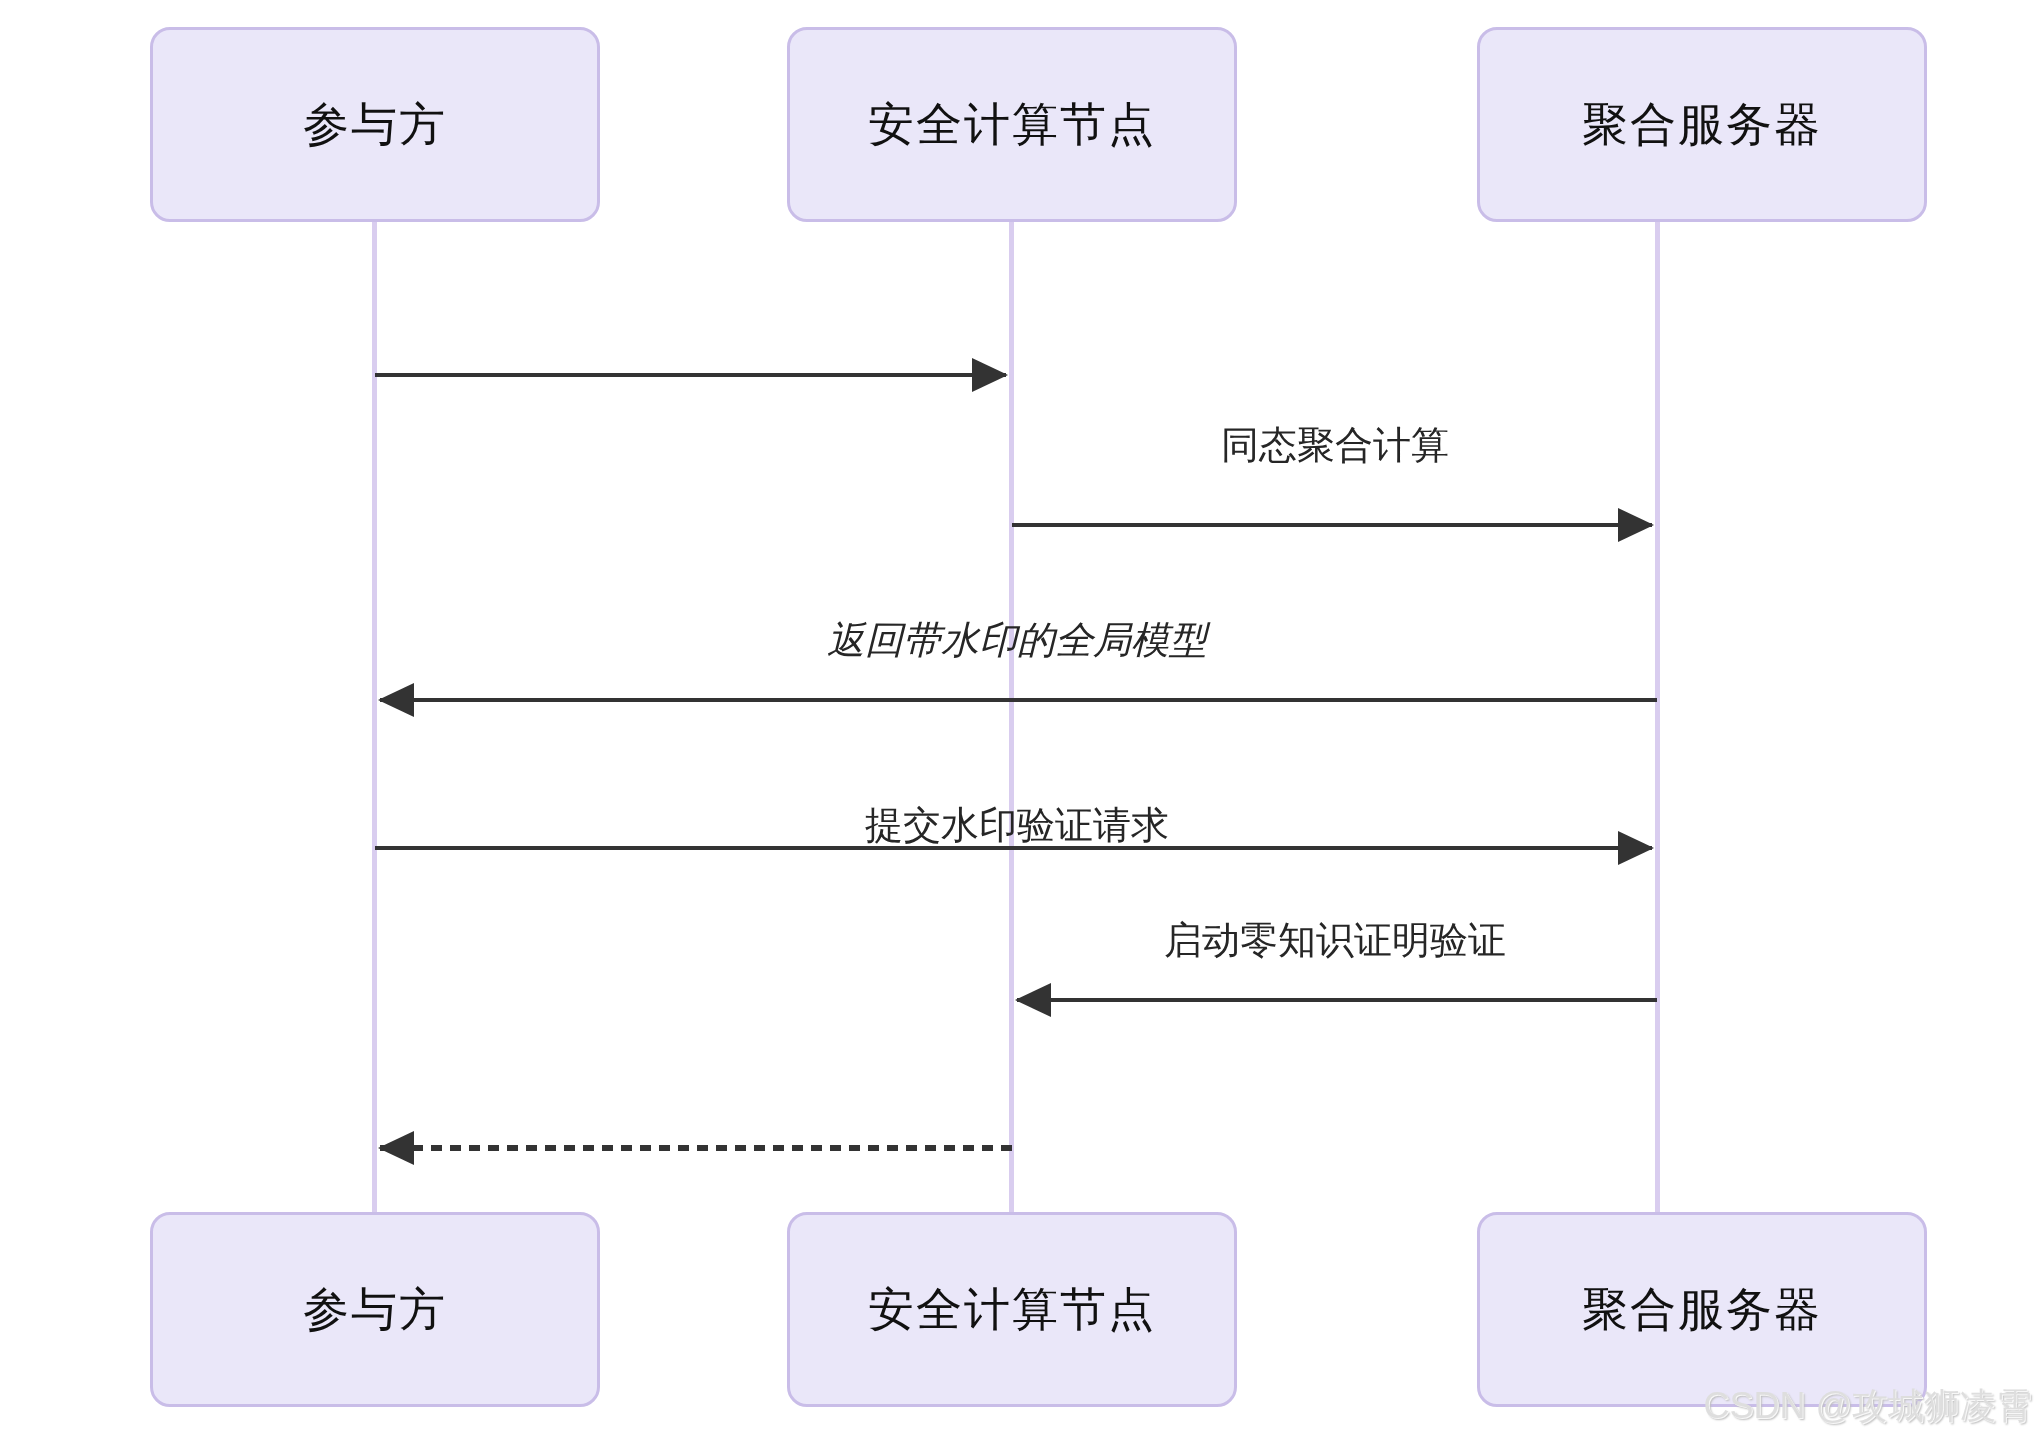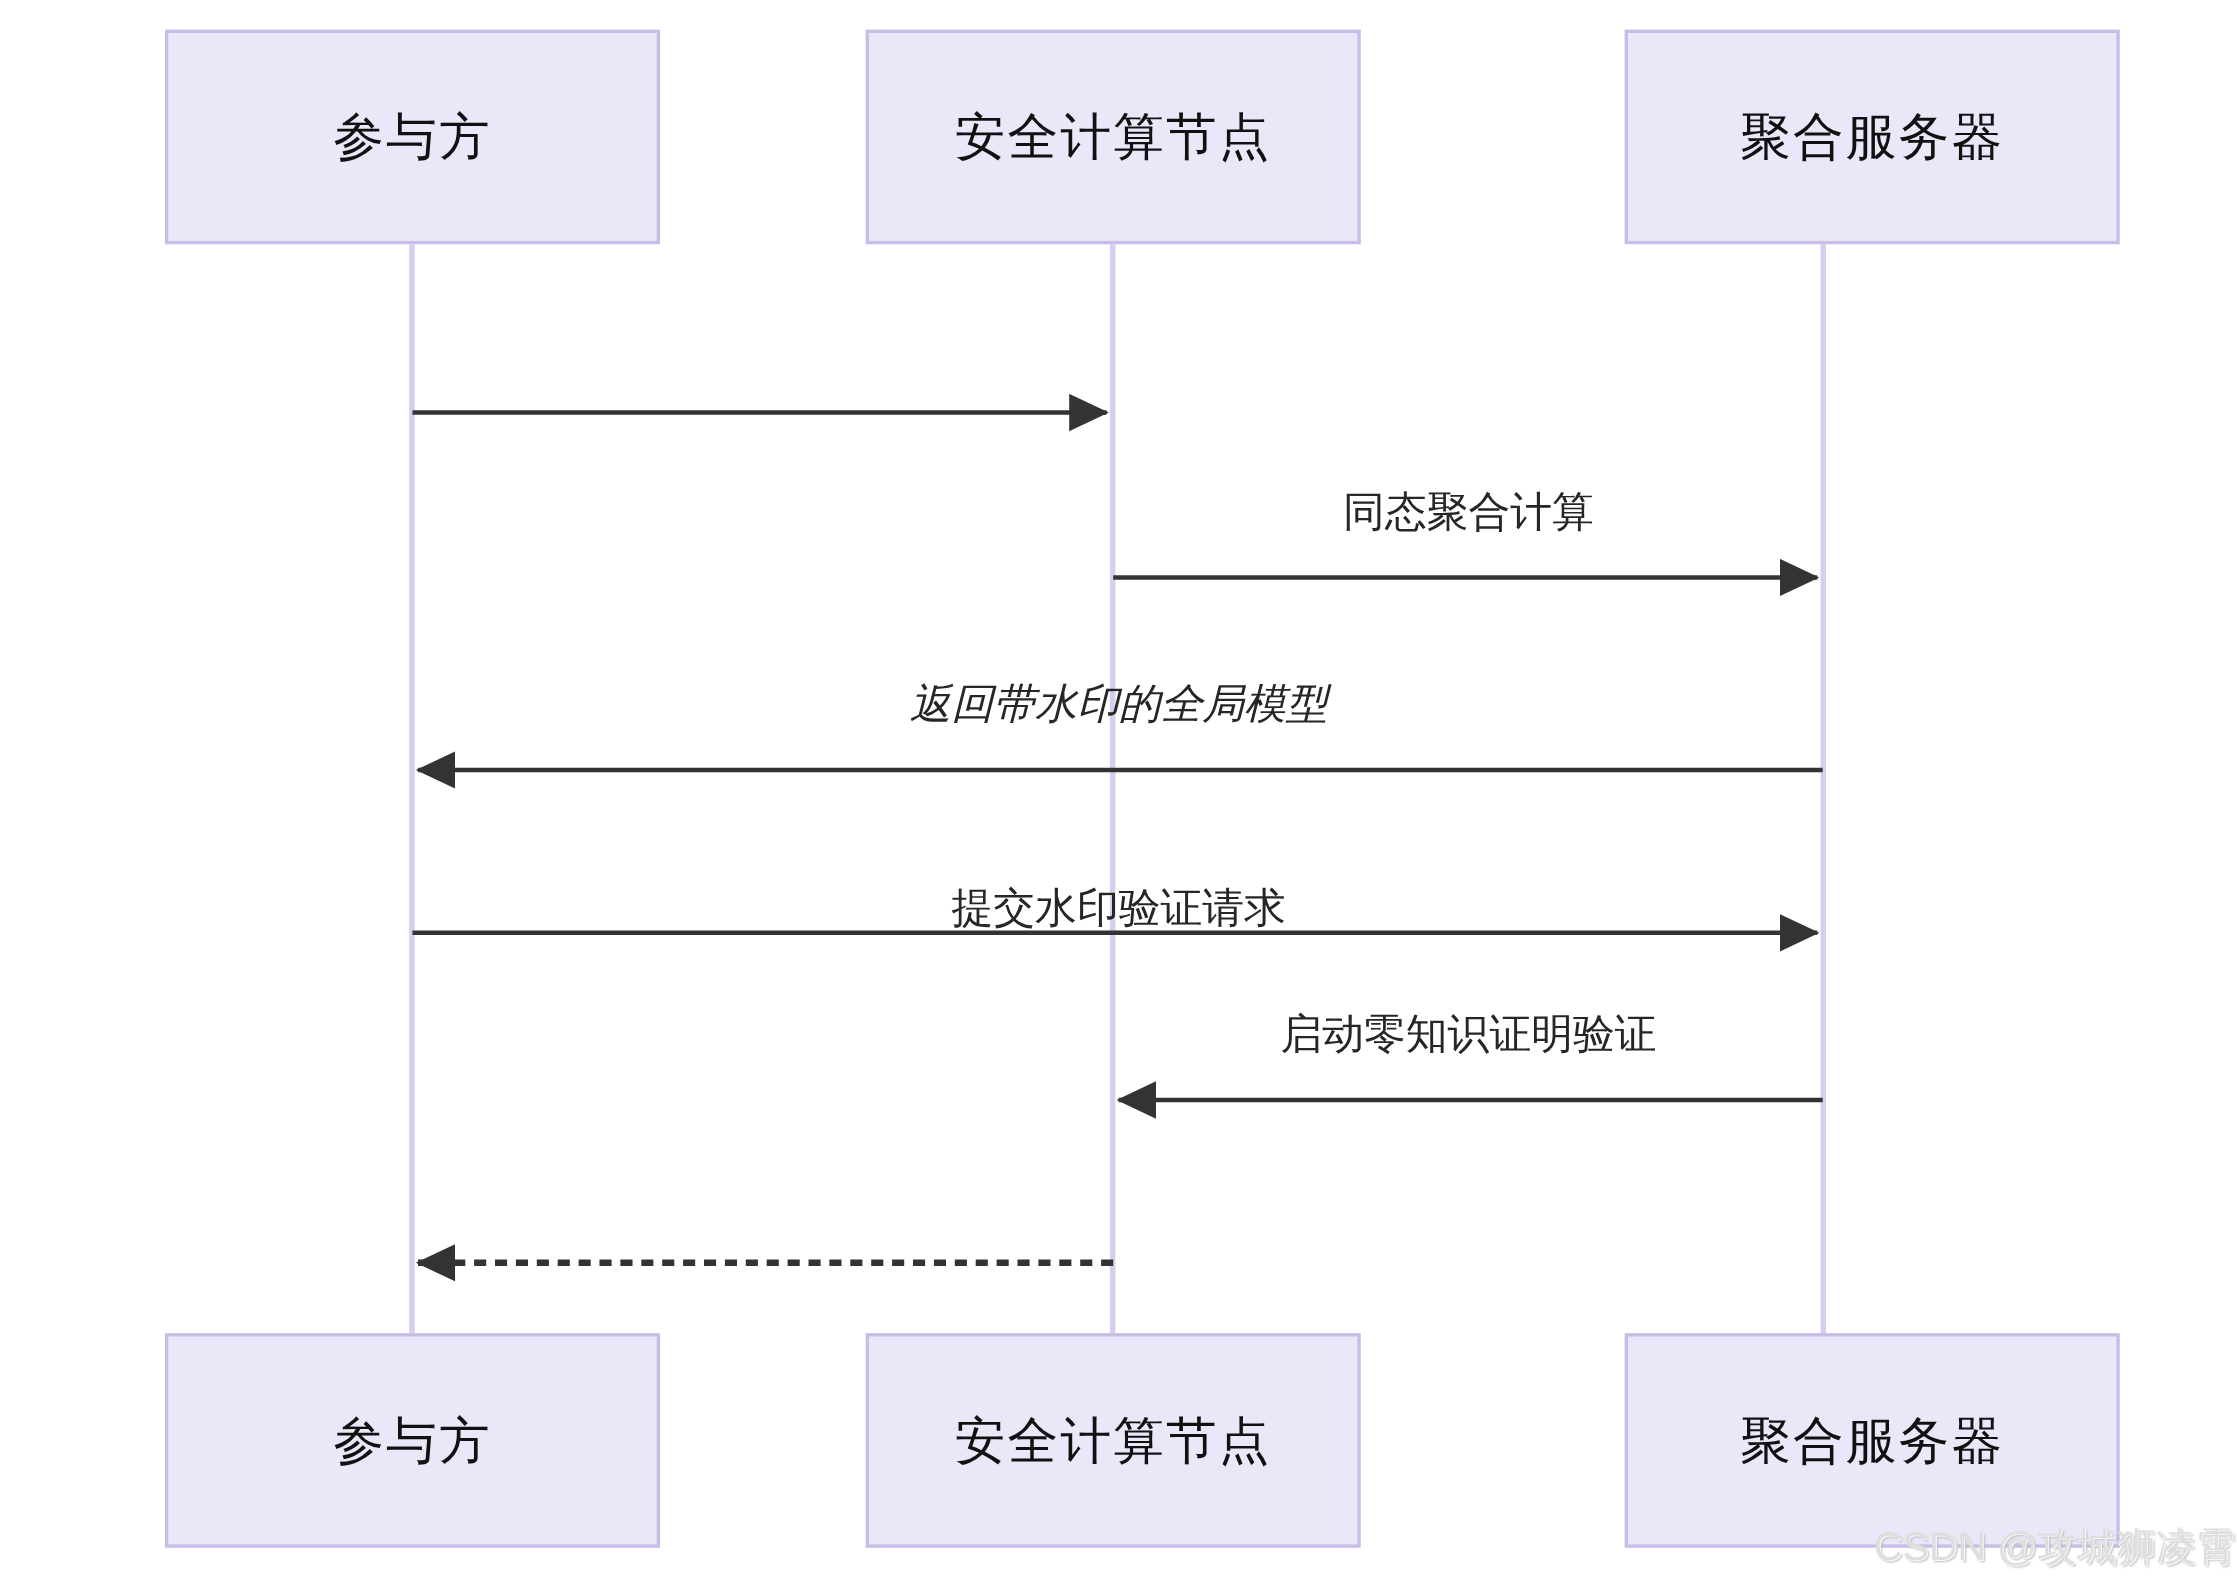--- a/index.html
+++ b/index.html
@@ -10,21 +10,21 @@
     background: #ffffff;
     font-family: "Liberation Sans", "DejaVu Sans", sans-serif;
     overflow: hidden;
   }
   .actor-box {
     position: absolute;
     width: 450px;
     height: 195px;
     background: #EAE7F9;
     border: 3px solid #C9BDE8;
-    border-radius: 0;
+    border-radius: 20px;
     box-sizing: border-box;
     display: flex;
     align-items: center;
     justify-content: center;
     font-size: 46px;
     color: #111111;
     letter-spacing: 2px;
     z-index: 2;
   }
   .actor-top    { top: 27px;   }
@@ -45,21 +45,21 @@
   .lifeline-3 { left: 1655px; }
   .msg-label {
     position: absolute;
     transform: translateX(-50%);
     white-space: nowrap;
     font-size: 38px;
     color: #262626;
     z-index: 3;
   }
   .msg-1 { left: 694px;  top: 290px;  }
-  .msg-2 { left: 1335px; top: 440px;  }
+  .msg-2 { left: 1335px; top: 420px;  }
   .msg-3 { left: 1017px; top: 615px; font-style: italic;  }
   .msg-4 { left: 1017px; top: 800px;  }
   .msg-5 { left: 1335px; top: 915px;  }
   .msg-6 { left: 694px;  top: 1063px; }
   #arrow-layer {
     position: absolute;
     left: 0; top: 0;
     width: 2034px;
     height: 1437px;
     z-index: 1;

